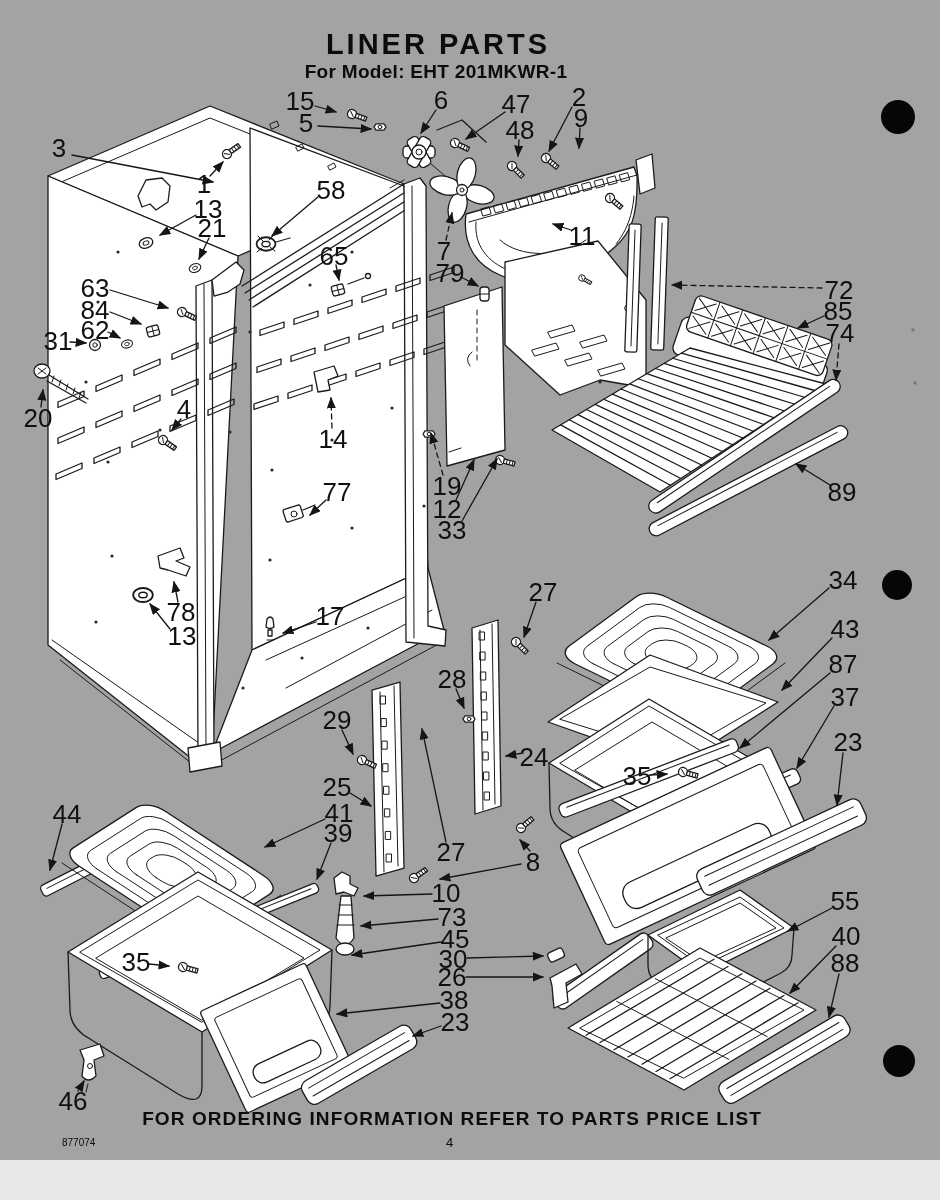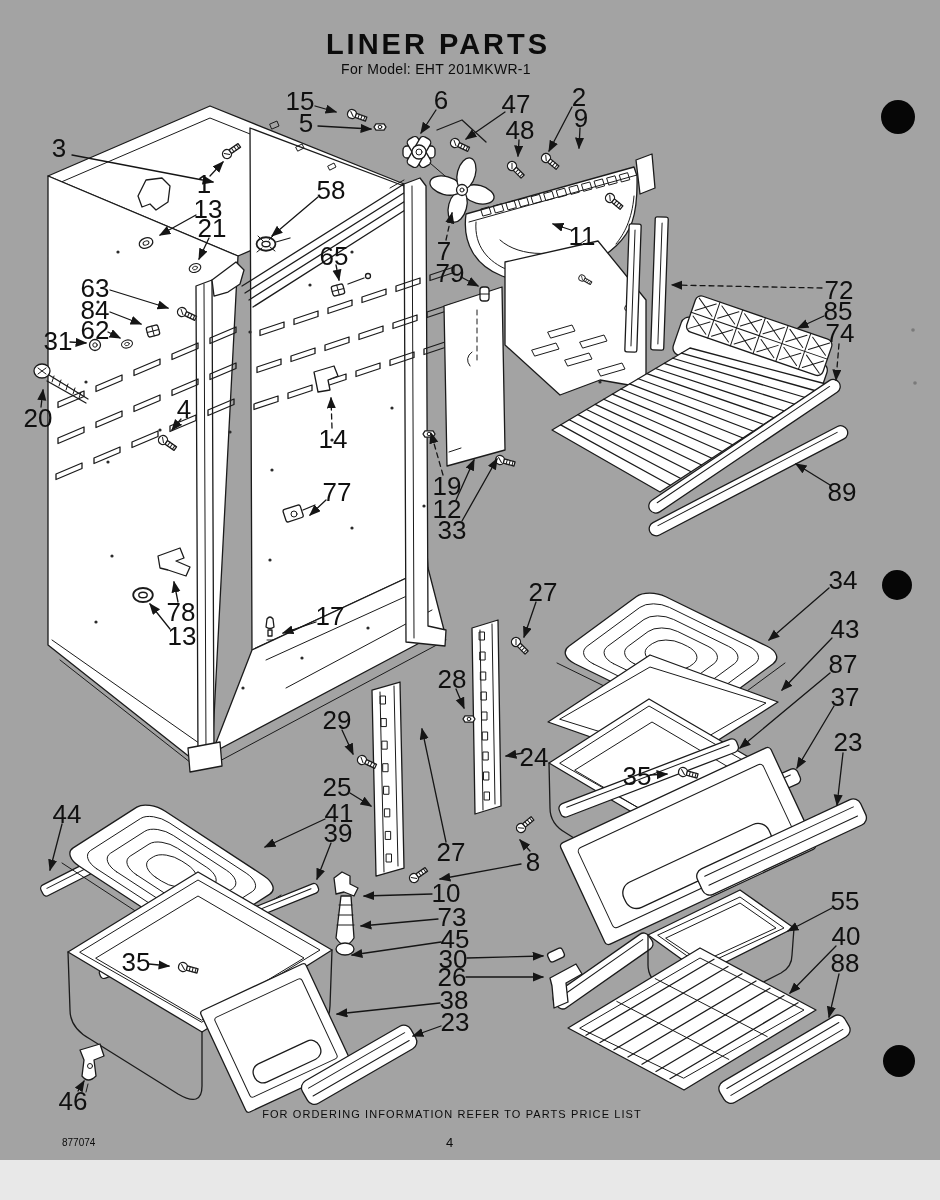--- a/index.html
+++ b/index.html
@@ -1,21 +1,21 @@
 <!DOCTYPE html>
 <html><head>
 <meta charset="utf-8">
 <style>
   html,body{margin:0;padding:0;background:#e8e8e8;}
   .page{position:relative;width:940px;height:1160px;background:#a3a3a3;overflow:hidden;
         font-family:"Liberation Sans",sans-serif;color:#0c0c0c;}
   .abs{position:absolute;white-space:nowrap;}
   .title{left:438px;top:28px;transform:translateX(-50%);font-size:29px;font-weight:bold;letter-spacing:3px;}
-  .subtitle{left:436px;top:61px;transform:translateX(-50%);font-size:14px;font-weight:normal;letter-spacing:.3px;}
-  .note{left:452px;top:1108px;transform:translateX(-50%);font-size:11px;font-weight:normal;letter-spacing:1.1px;}
+  .subtitle{left:436px;top:61px;transform:translateX(-50%);font-size:19px;font-weight:bold;letter-spacing:.3px;}
+  .note{left:452px;top:1108px;transform:translateX(-50%);font-size:19px;font-weight:bold;letter-spacing:1.1px;}
   .docnum{left:62px;top:1137px;font-size:10px;}
   .pagenum{left:446px;top:1135px;font-size:13px;}
   .handcode{left:438px;top:1163px;transform:translateX(-50%) rotate(-4deg);
             font-family:"DejaVu Serif",serif;font-style:italic;font-size:18px;letter-spacing:2px;color:#222;}
   .dashmark{left:843px;top:1190px;width:47px;border-top:1.6px dashed #444;height:0;}
   svg{position:absolute;left:0;top:0;}
   svg *{stroke-linecap:round;stroke-linejoin:round;}
   .ln{fill:none;stroke:#1b1b1b;stroke-width:1.3;}
   .lt{fill:none;stroke:#1b1b1b;stroke-width:1;}
   .wh{fill:#ffffff;stroke:#1b1b1b;stroke-width:1.3;}

